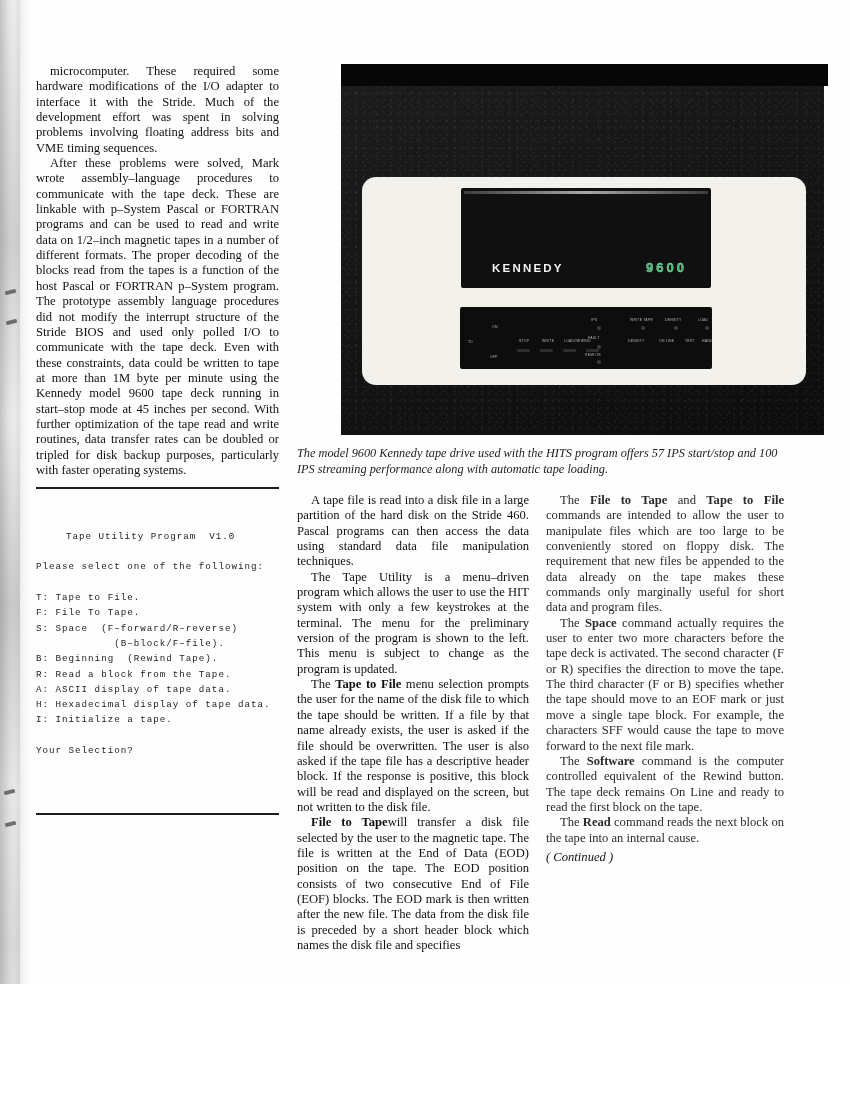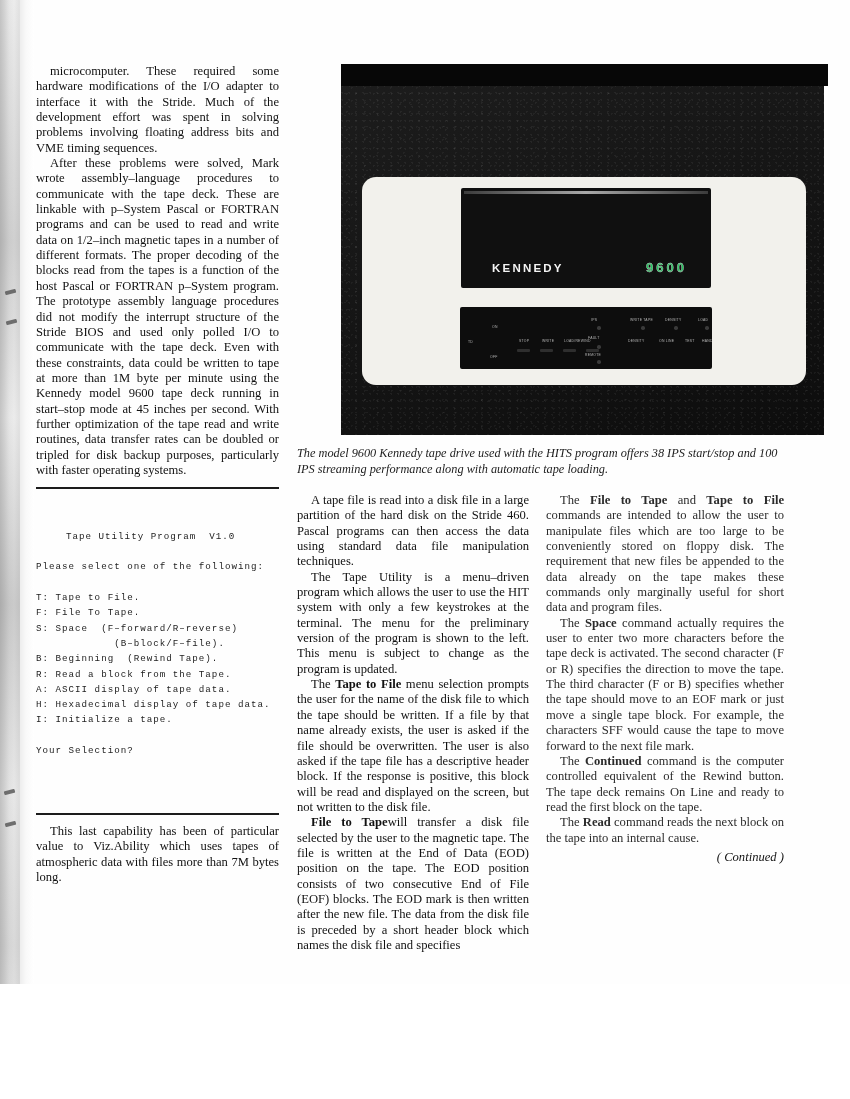--- a/index.html
+++ b/index.html
@@ -225,21 +225,21 @@
   }
   .footer-right {
     position: absolute;
     right: 42px; top: 1046px;
     font-style: italic;
     font-size: 12.8px;
     color: #141414;
   }
   .continued {
     display: block;
-    text-align: right;
+    text-align: left;
     font-style: italic;
     font-size: 12.6px;
     text-indent: 0;
     margin-top: 4px;
   }
   b { font-weight: bold; }
 </style>
 </head>
 <body>
 
@@ -258,21 +258,20 @@
 
 
     <div class="rule"></div>
 
     <div class="listing">
 <span class="l-blank"></span><div class="l-title">Tape Utility Program  V1.0</div><span class="l-blank"></span><div>Please select one of the following:</div><span class="l-blank"></span><div>T: Tape to File.</div><div>F: File To Tape.</div><div>S: Space  (F–forward/R–reverse)</div><div>            (B–block/F–file).</div><div>B: Beginning  (Rewind Tape).</div><div>R: Read a block from the Tape.</div><div>A: ASCII display of tape data.</div><div>H: Hexadecimal display of tape data.</div><div>I: Initialize a tape.</div><span class="l-blank"></span><div>Your Selection?</div><span class="l-blank"></span>
     </div>
 
     <div class="rule thin"></div>
 
-    <p>This last capability has been of particular value to Viz.Ability which uses tapes of atmospheric data with files more than 7M bytes long.</p>
   </div>
 
   <div class="photo">
     <div class="photo-grain"></div>
     <div class="photo-topband"></div>
     <div class="photo-seam"></div>
 
     <div class="drive">
 
       <div class="drive-screen">
@@ -312,38 +311,38 @@
         <div class="panel-led" style="left:137px; top:53px;"></div>
         <div class="panel-led" style="left:181px; top:19px;"></div>
         <div class="panel-led" style="left:214px; top:19px;"></div>
         <div class="panel-led" style="left:245px; top:19px;"></div>
       </div>
     </div>
 
     <div class="photo-rightedge"></div>
   </div>
 
-  <div class="caption">The model 9600 Kennedy tape drive used with the HITS program offers 38 IPS start/stop and 100 IPS streaming performance along with automatic tape loading.</div>
+  <div class="caption">The model 9600 Kennedy tape drive used with the HITS program offers 57 IPS start/stop and 100 IPS streaming performance along with automatic tape loading.</div>
 
   <div class="col" id="col-mid">
     <p>A tape file is read into a disk file in a large partition of the hard disk on the Stride 460.  Pascal programs can then access the data using standard data file manipulation techniques.</p>
     <p>The Tape Utility is a menu–driven program which allows the user to use the HIT system with only a few keystrokes at the terminal.  The menu for the preliminary version of the program is shown to the left.  This menu is subject to change as the program is updated.</p>
 
     <p><span>The </span><b>Tape to File</b><span> menu selection prompts the user for the name of the disk file to which the tape should be written.  If a file by that name already exists, the user is asked if the file should be overwritten.  The user is also asked if the tape file has a descriptive header block.  If the response is positive, this block will be read and displayed on the screen, but not written to the disk file.</span></p>
 
     <p><b>File to Tape</b><span>will transfer a disk file selected by the user to the magnetic tape.  The file is written at the End of Data (EOD) position on the tape.  The EOD position consists of two consecutive End of File (EOF) blocks.  The EOD mark is then written after the new file.  The data from the disk file is preceded by a short header block which names the disk file and specifies</span></p>
   </div>
 
   <div class="col" id="col-right">
 
     <p><span>The </span><b>File to Tape</b><span> and </span><b>Tape to File</b><span> commands are intended to allow the user to manipulate files which are too large to be conveniently stored on floppy disk.  The requirement that new files be appended to the data already on the tape makes these commands only marginally useful for short data and program files.</span></p>
 
     <p><span>The </span><b>Space</b><span> command actually requires the user to enter two more characters before the tape deck is activated.  The second character (F or R) specifies the direction to move the tape.  The third character (F or B) specifies whether the tape should move to an EOF mark or just move a single tape block.  For example, the characters SFF would cause the tape to move forward to the next file mark.</span></p>
 
-    <p><span>The </span><b>Continued</b><span> command is the computer controlled equivalent of the Rewind button.  The tape deck remains On Line and ready to read the first block on the tape.</span></p>
+    <p><span>The </span><b>Software</b><span> command is the computer controlled equivalent of the Rewind button.  The tape deck remains On Line and ready to read the first block on the tape.</span></p>
 
     <p><span>The </span><b>Read</b><span> command reads the next block on the tape into an internal cause.</span></p>
 
     <span class="continued">( Continued )</span>
   </div>
 
   <div class="footer-left">•In Stride Tech Notes • September, 1985</div>
   <div class="footer-right">Page–11 •</div>
 
 </div>

